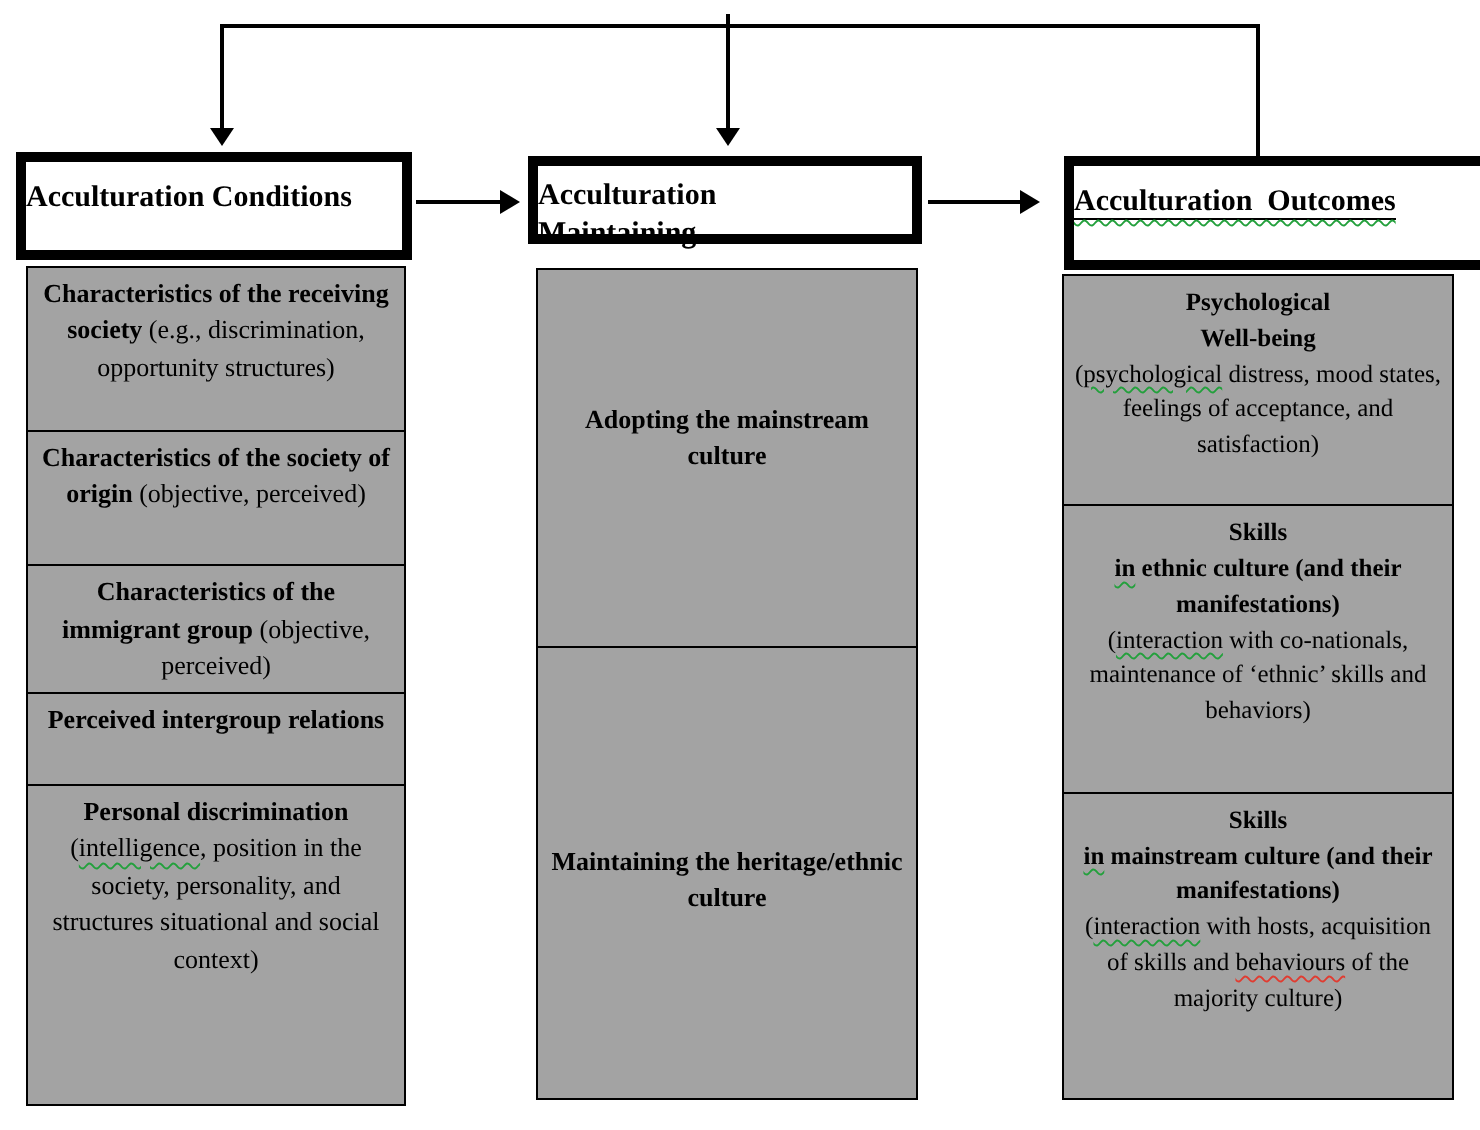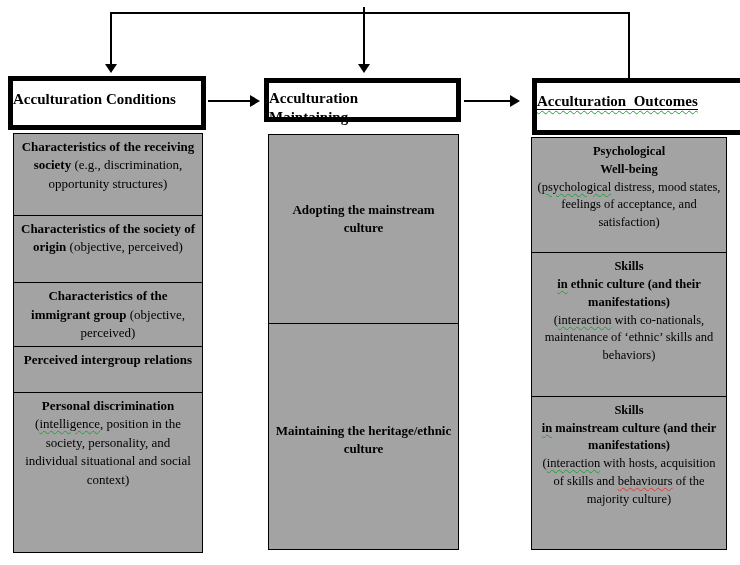--- a/index.html
+++ b/index.html
@@ -89,21 +89,21 @@
 
   <div class="hbox hbox-out" style="left:532px;top:78px;width:240px;height:57px;">
     <span class="ttl"><span class="b u-header">Acculturation&nbsp; Outcomes</span></span>
   </div>
 
   <div class="col" style="left:13px;top:133px;width:190px;height:420px;">
     <div class="cell" style="height:82px;"><span class="b">Characteristics of the receiving society</span><span> (e.g., discrimination, opportunity structures)</span></div>
     <div class="cell" style="height:68px;"><span class="b">Characteristics of the society of origin</span><span> (objective, perceived)</span></div>
     <div class="cell" style="height:64px;"><span class="b">Characteristics of the immigrant group</span><span> (objective, perceived)</span></div>
     <div class="cell" style="height:46px;"><span class="b">Perceived intergroup relations</span></div>
-    <div class="cell" style="height:160px;"><span class="b">Personal discrimination</span><br><span>(</span><span class="u-green">intelligence</span><span>,  position in the society, personality, and individual situational and social context)</span></div>
+    <div class="cell" style="height:160px;"><span class="b">Personal discrimination</span><br><span>(</span><span class="u-green">intelligence</span><span>,  position in the society, personality, and structures situational and social context)</span></div>
   </div>
 
   <div class="col col-orient" style="left:268px;top:134px;width:191px;height:416px;">
     <div class="cell cell-top" style="height:190px;"><span class="b">Adopting the mainstream culture</span></div>
     <div class="cell cell-bottom" style="height:226px;"><span class="b">Maintaining the heritage/ethnic culture</span></div>
   </div>
 
   <div class="col col-outcomes" style="left:531px;top:137px;width:196px;height:413px;">
     <div class="cell" style="height:116px;"><span class="b">Psychological</span><br><span class="b">Well-being</span><br><span>(</span><span class="u-green">psychological</span><span> distress, mood states, feelings of acceptance, and satisfaction)</span></div>
     <div class="cell" style="height:144px;"><span class="b">Skills</span><br><span class="b u-green">in</span><span class="b"> ethnic culture (and their manifestations)</span><br><span>(</span><span class="u-green">interaction</span><span> with co-nationals, maintenance of ‘ethnic’ skills and behaviors)</span></div>

